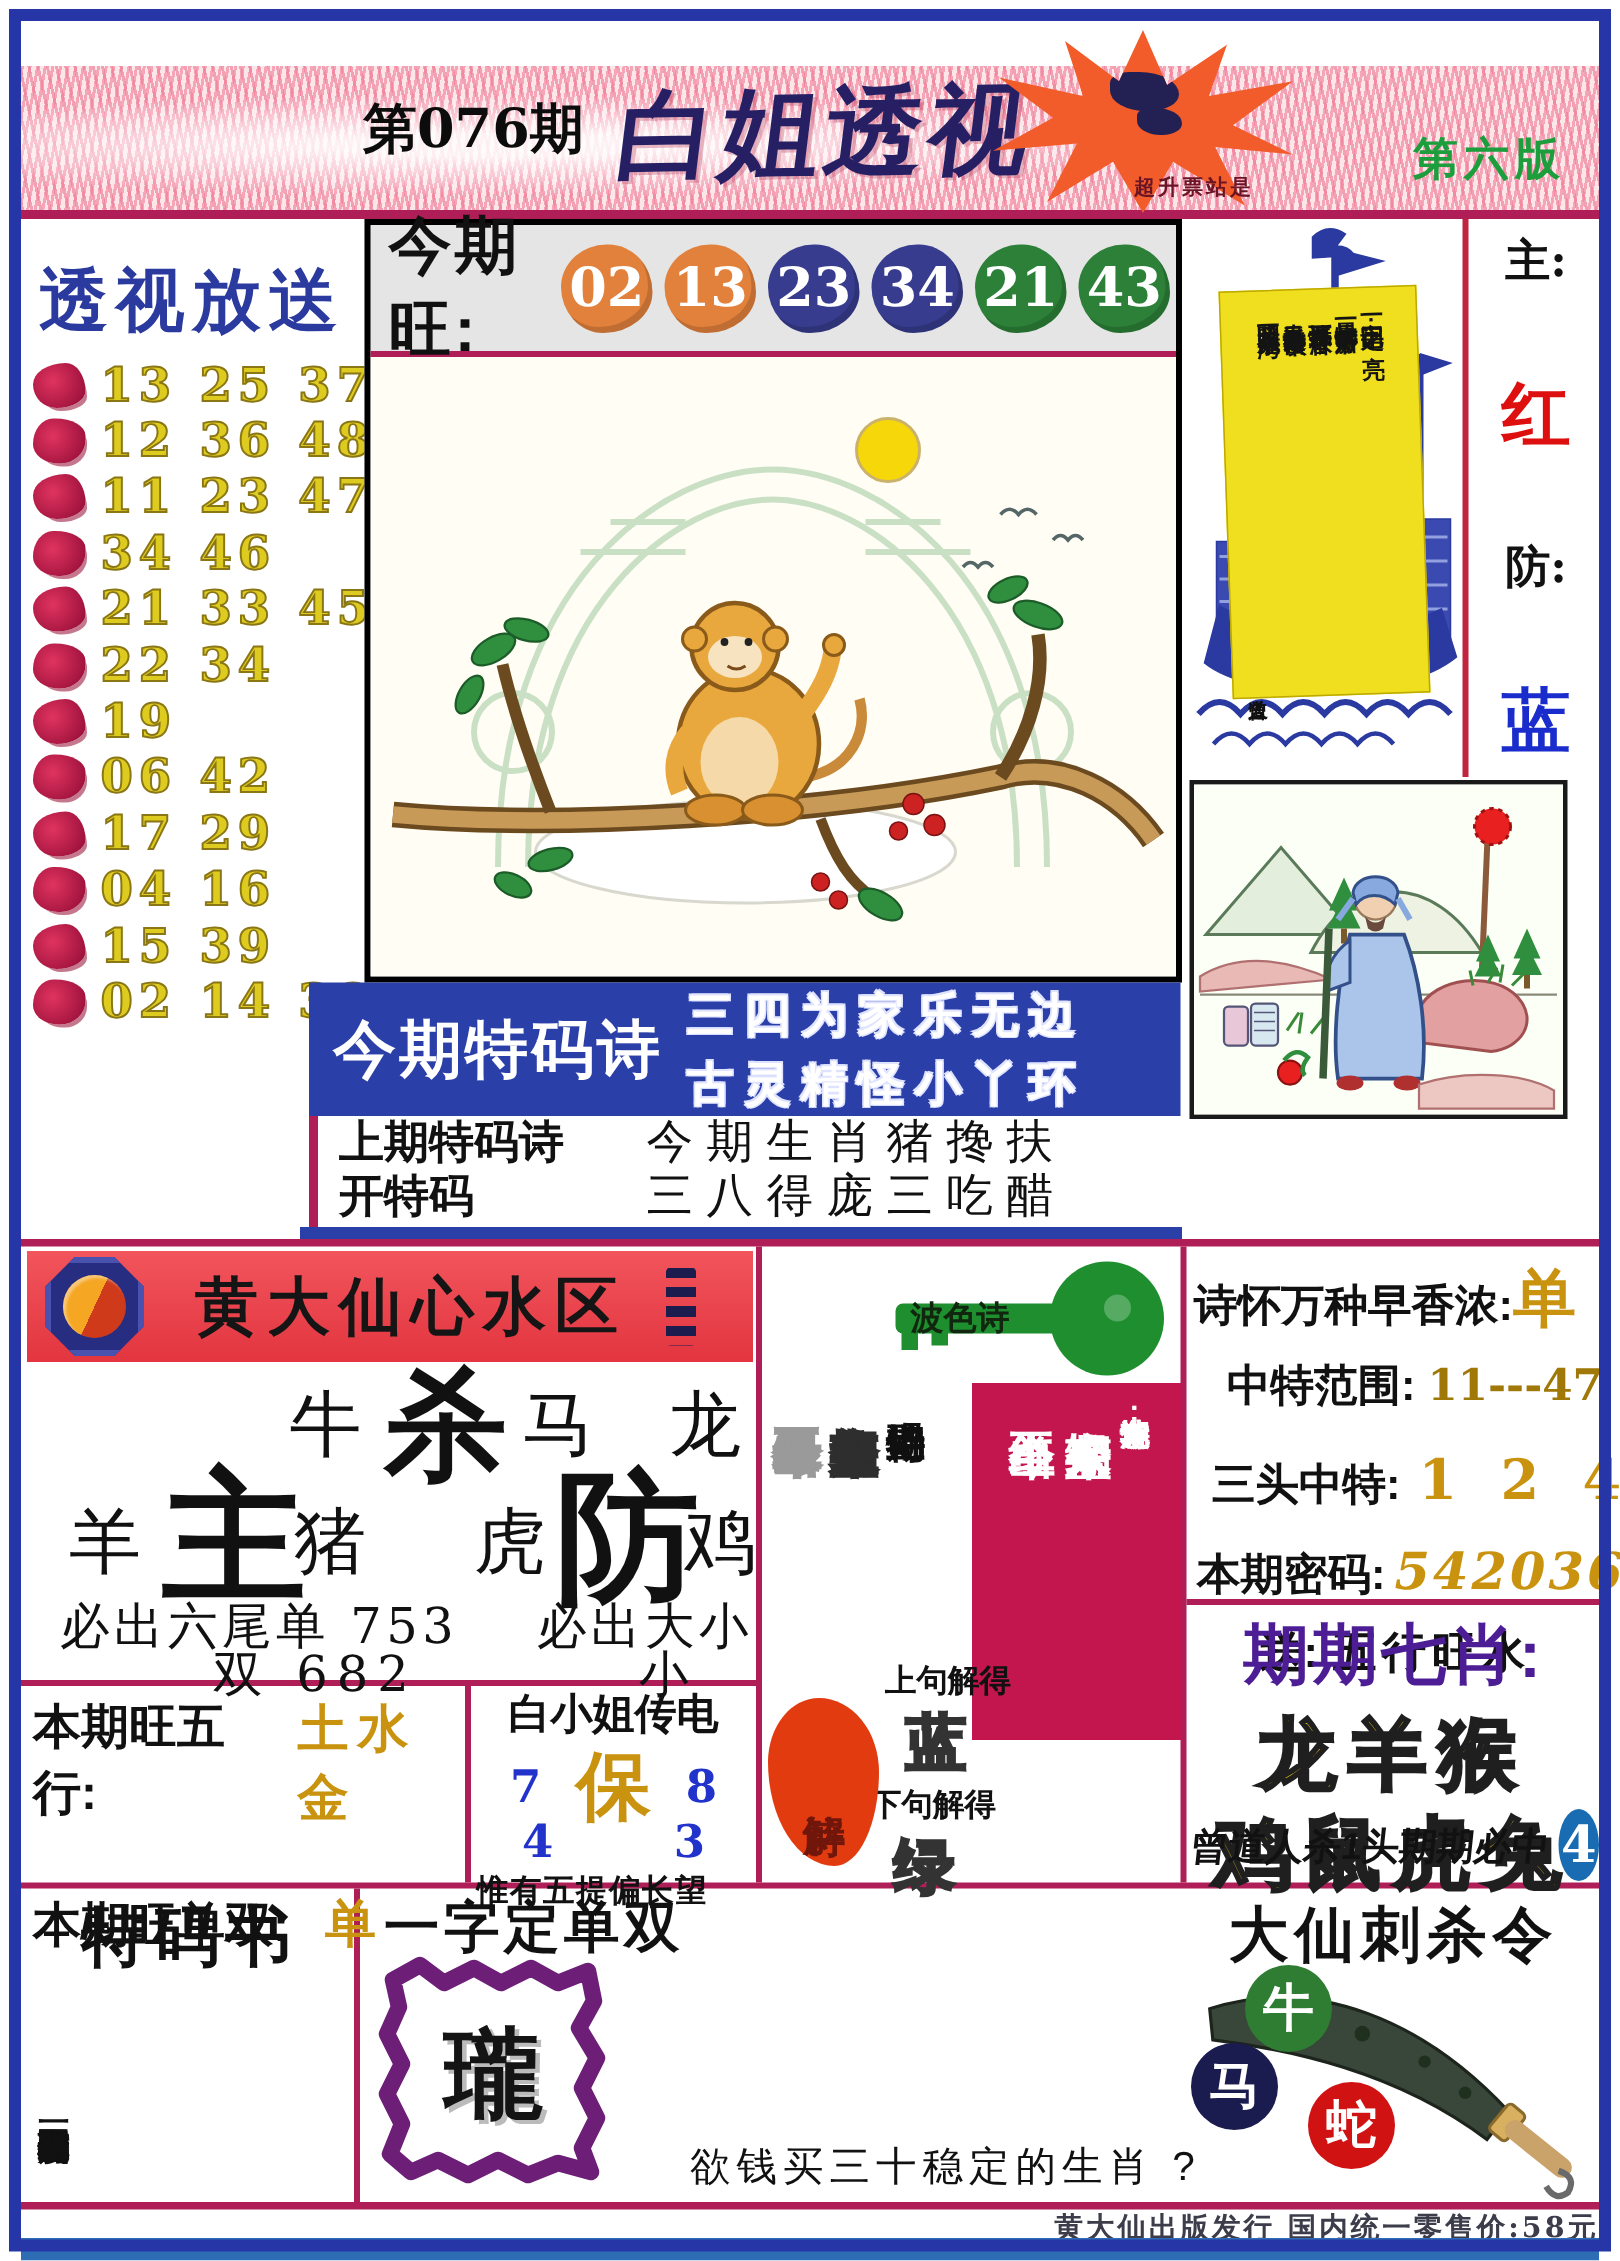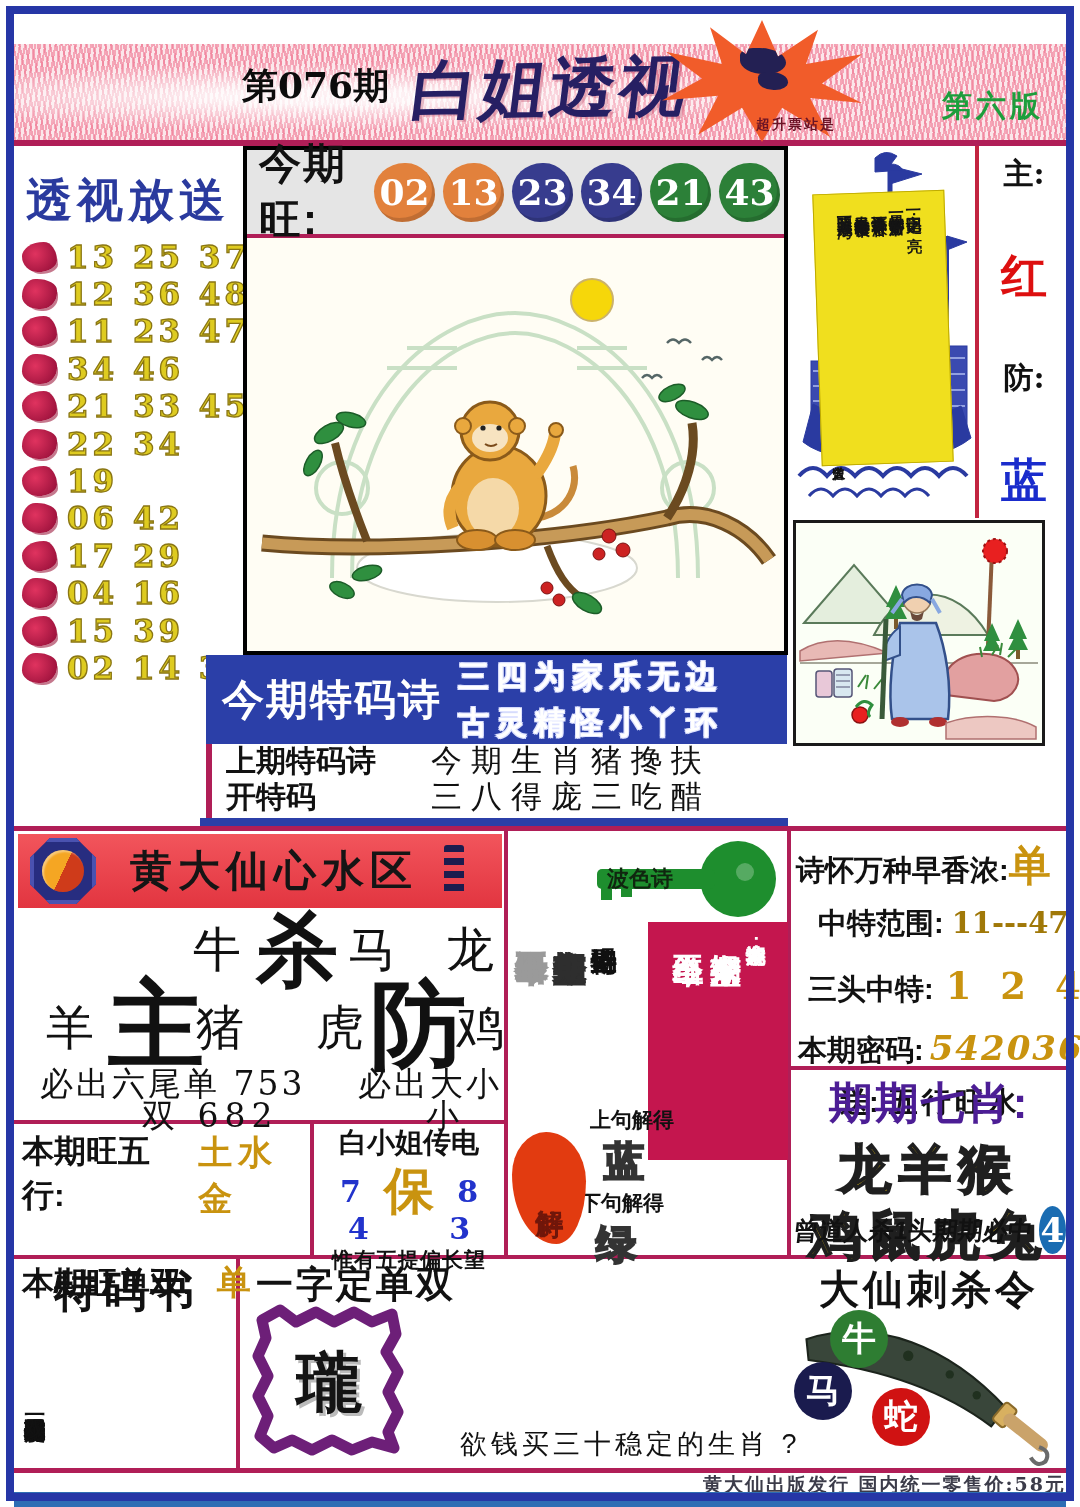--- a/index.html
+++ b/index.html
@@ -76,21 +76,21 @@
   .bannertitle{font:700 42px "DejaVu Serif",serif;color:#151515;letter-spacing:6px;margin-left:34px;white-space:nowrap}
   .bannermark{width:20px;height:52px;margin-left:26px;
     background:repeating-linear-gradient(#1c1c4e 0 7px,transparent 7px 13px);border-radius:3px}
   .zch{font-family:"DejaVu Serif",serif;font-weight:400;position:absolute;white-space:nowrap}
   .zbig{font-weight:700}
   .wux-label{font:700 32px "Liberation Sans",sans-serif}
   .wux-val{font:700 34px "DejaVu Serif",serif;color:#c9930f;letter-spacing:6px}
   .bxj-title{font:700 28px "Liberation Sans",sans-serif;text-align:center}
   .bxj-num{font:700 30px "DejaVu Serif",serif;color:#2233cc}
   .bxj-center{font:700 50px "DejaVu Serif",serif;color:#c9930f}
-  .bxj-bottom{font:700 21px "Liberation Sans",sans-serif;text-align:center;letter-spacing:1px}
+  .bxj-bottom{font:700 21px "Liberation Sans",sans-serif;text-align:left;letter-spacing:1px}
 
   
   .crimsonbox{background:#c4164e;display:flex;justify-content:center;padding:8px 2px;box-sizing:border-box}
   .cb-cols{writing-mode:vertical-rl;text-orientation:upright;color:#fff}
   .cb-title{font:700 20px "Liberation Sans",sans-serif;margin:0 2px;line-height:1.1}
   .cb-line{font:700 31px "Liberation Sans",sans-serif;margin:0 3px;line-height:1.12}
   .olcols{writing-mode:vertical-rl;text-orientation:upright}
   .ol-solid{font:700 26px "Liberation Sans",sans-serif;color:#101010;margin:0 4px;line-height:1.08}
   .ol-dark{font:700 31px "Liberation Sans",sans-serif;color:#fdfdfd;-webkit-text-stroke:2.2px #2e2e2e;margin:0 4px;line-height:1.1}
   .ol-gray{font:700 31px "Liberation Sans",sans-serif;color:#fff;-webkit-text-stroke:2.2px #9a9a9a;margin:0 4px;line-height:1.1}

